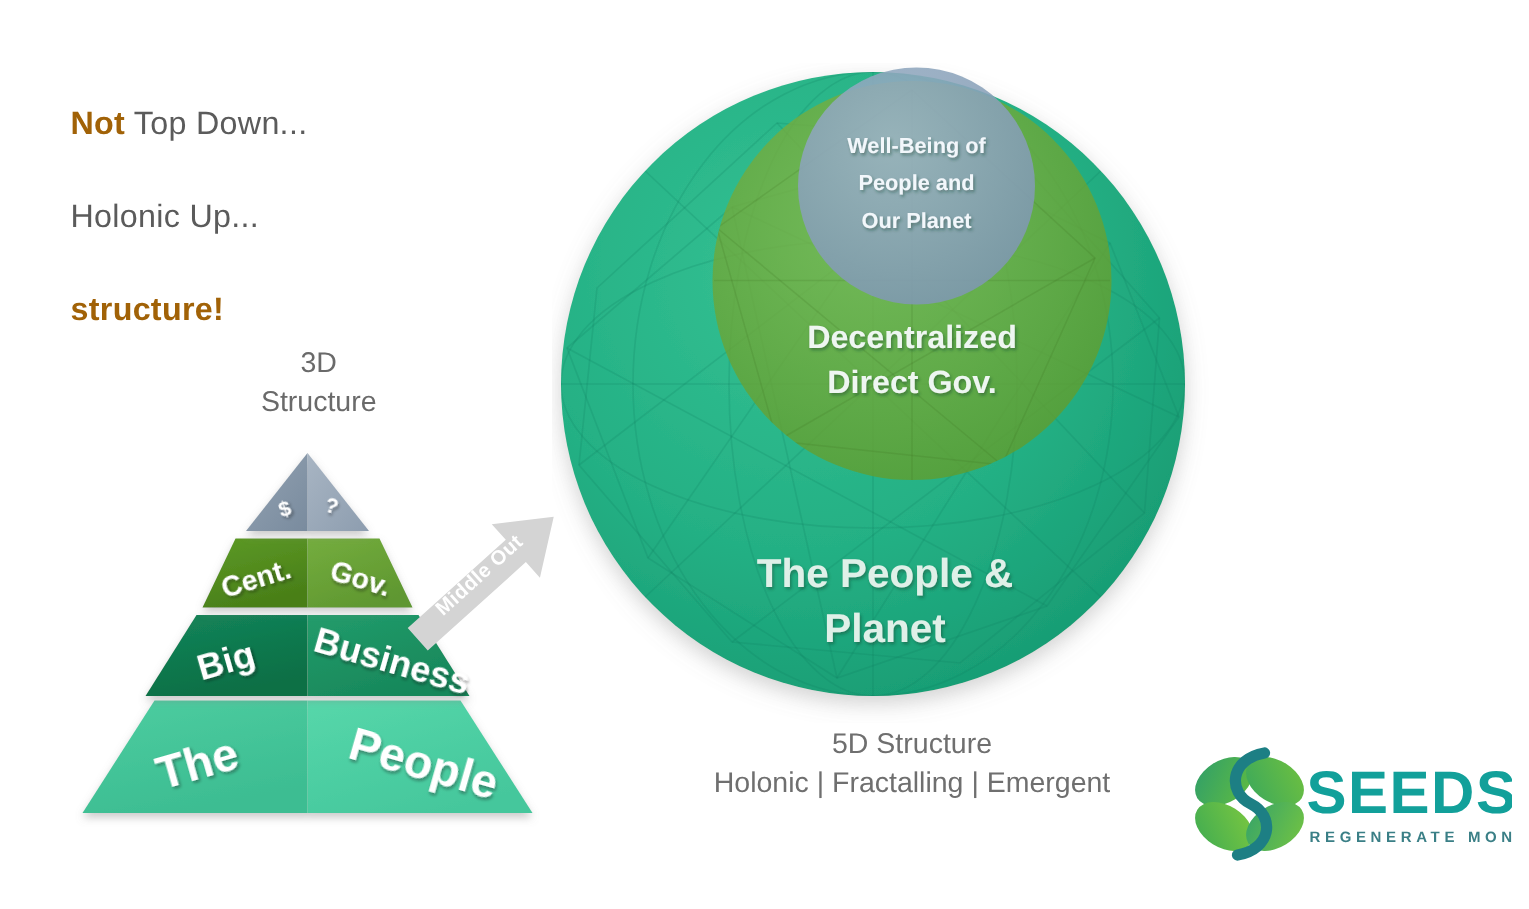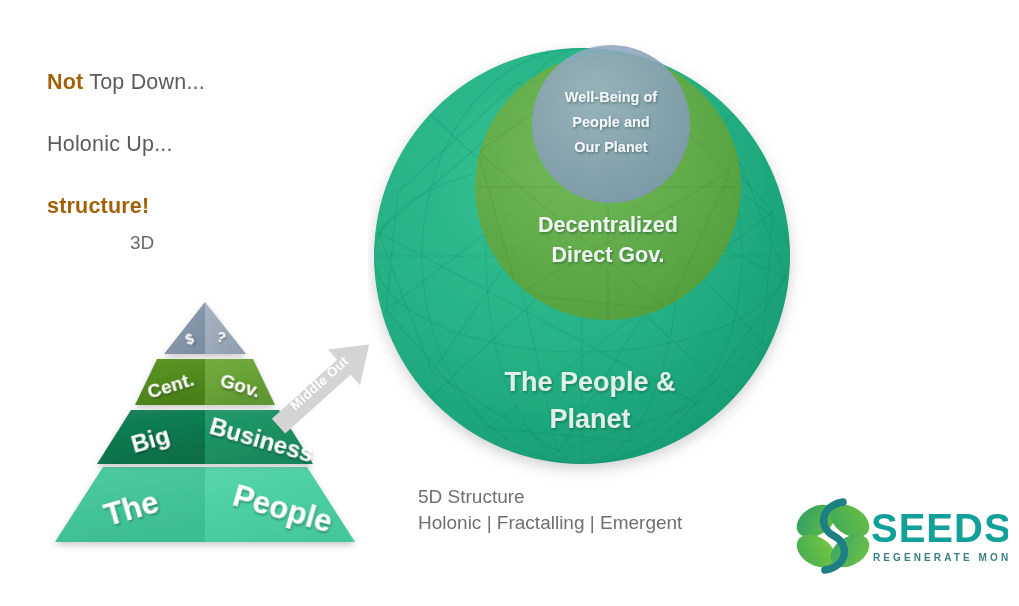--- a/index.html
+++ b/index.html
@@ -19,21 +19,21 @@
     position:absolute;left:47px;top:36px;
     font-size:21.5px;line-height:31px;
     color:#5b5b5b;letter-spacing:.2px;
     white-space:pre-line;
   }
   .headline b{color:#a16207;font-weight:bold;}
 
   
   .cap3d{
     position:absolute;left:130px;top:230px;width:165px;
-    text-align:left;font-size:19px;line-height:26px;color:#6a6a6a;
+    text-align:center;font-size:19px;line-height:26px;color:#6a6a6a;
   }
 
   
   .pyramid{position:absolute;left:40px;top:292px;width:330px;height:260px;}
   .pyramid svg{display:block;overflow:visible;}
   .tier-label{
     fill:#ffffff;font-family:"Liberation Sans",sans-serif;
     font-weight:bold;
     paint-order:stroke;
     text-anchor:middle;dominant-baseline:middle;
@@ -54,21 +54,21 @@
     fill:#e8f3ee;font-family:"Liberation Sans",sans-serif;font-weight:bold;
     text-anchor:middle;dominant-baseline:middle;
   }
   .sph-txt.big{font-size:27px;fill:#dff0e8;}
   .sph-txt.mid{font-size:21.5px;fill:#eef6f1;}
   .sph-txt.small{font-size:14.5px;fill:#f2f7fb;}
 
   
   .cap5d{
     position:absolute;left:418px;top:484px;width:380px;
-    text-align:left;font-size:19px;line-height:26px;color:#6f6f6f;
+    text-align:center;font-size:19px;line-height:26px;color:#6f6f6f;
   }
 
   
   .logo{position:absolute;left:793px;top:492px;width:215px;height:88px;}
   .logo svg{display:block;}
   .logo-word{
     font-family:"Liberation Sans",sans-serif;font-weight:bold;
     font-size:40px;fill:#12a09a;letter-spacing:1px;
   }
   .logo-tag{
@@ -82,20 +82,21 @@
 <div class="stage">
 
   <div class="headline">
     <div><b>Not</b><span> Top Down...</span></div>
     <div>Holonic Up...</div>
     <div><b>structure!</b></div>
   </div>
 
   <div class="cap3d">
     <div>3D</div>
+    <div>Structure</div>
   </div>
 
   <div class="pyramid">
     <svg width="330" height="260" viewBox="0 0 330 260">
       <defs>
         <filter id="tierShadow" x="-30%" y="-30%" width="170%" height="200%">
           <feDropShadow dx="0" dy="3" stdDeviation="3" flood-color="#8a8a8a" flood-opacity="0.45"></feDropShadow>
         </filter>
         <filter id="txtShadow" x="-40%" y="-40%" width="190%" height="190%">
           <feDropShadow dx="1" dy="1.5" stdDeviation="1.1" flood-color="#1d1d1d" flood-opacity="0.42"></feDropShadow>

